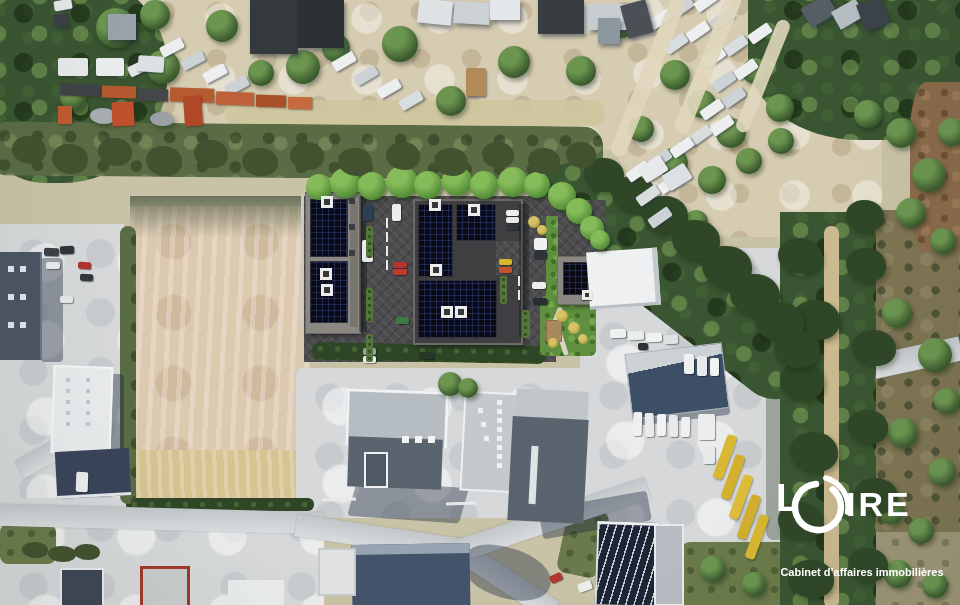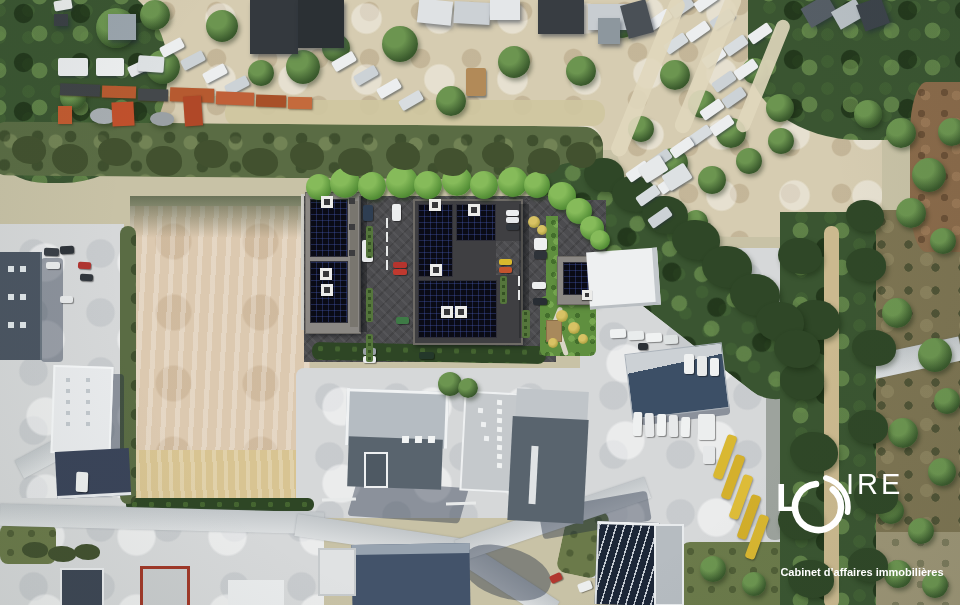--- a/index.html
+++ b/index.html
@@ -42,21 +42,21 @@
   .sp-dash{background:#e8eaea;}
   .sp-path{border-radius:10px;background:#e0d7bc;opacity:.9;}
   .sp-verge{background:#55763c;border-radius:2px;background-image:radial-gradient(circle,rgba(20,45,10,.5) 0 30%,transparent 33%);background-size:7px 7px;}
   
   #site{left:296px;top:164px;width:404px;height:208px;z-index:25;}
   .bframe{background:#8b8884;border:1px solid #6e6b66;box-shadow:2px 2px 4px rgba(10,12,16,.5);}
   
   .logo{position:absolute;left:764px;top:466px;width:196px;height:126px;z-index:100;color:var(--logo_white,#fff);}
   .lg{position:absolute;line-height:1;white-space:nowrap;}
   .l1a{left:12px;top:13px;font-size:38px;font-weight:600;}
-  .l1b{left:82px;top:4px;font-size:29px;font-weight:400;letter-spacing:3px;}
+  .l1b{left:82px;top:21px;font-size:34px;font-weight:700;letter-spacing:3px;}
   .l2{left:79px;top:43px;font-size:38px;font-weight:600;letter-spacing:2px;}
   .l3{left:44px;top:77px;font-size:19px;font-weight:300;letter-spacing:2px;}
   .tag{left:0;top:101px;width:196px;text-align:center;font-size:11px;font-weight:700;}
   .ring{position:absolute;left:21px;top:8px;width:66px;height:66px;}
   .veil{position:absolute;inset:0;z-index:80;pointer-events:none;background:radial-gradient(circle at 50% 40%,rgba(255,255,255,0) 60%,rgba(40,60,50,.08));}
 </style>
 </head>
 <body>
 
 <div id="scene">

